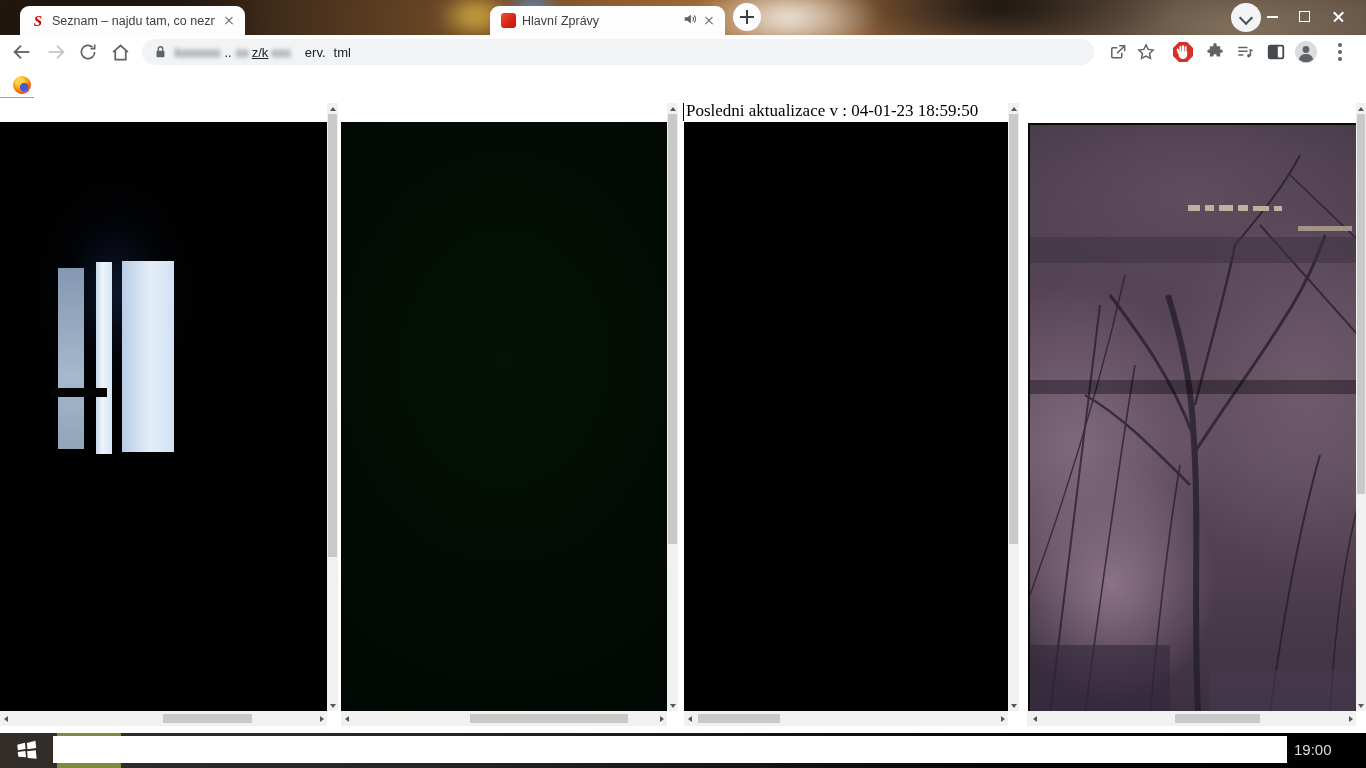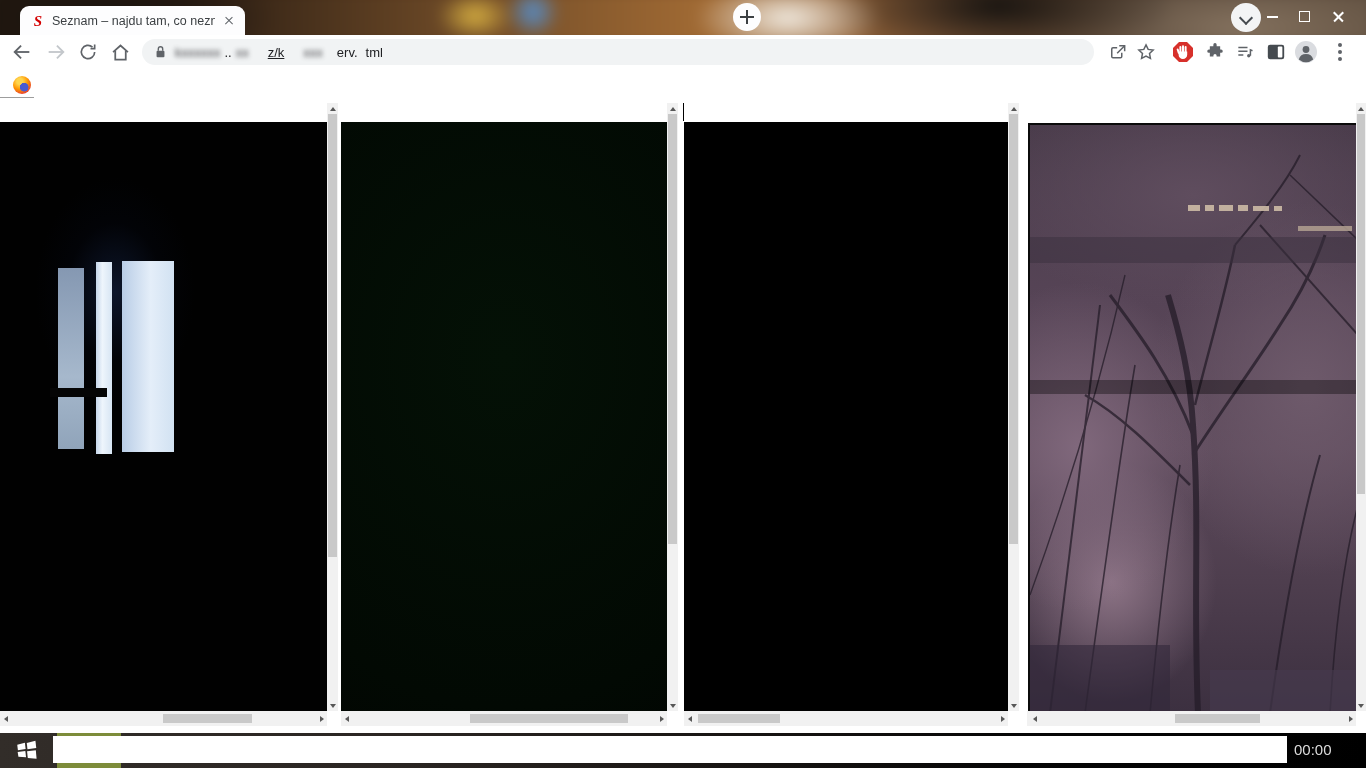--- a/index.html
+++ b/index.html
@@ -90,20 +90,34 @@
 
   <div class="tab" style="left:20px;width:225px;">
     <span class="favicon">
         <span class="seznam-s">S</span>
       </span>
     <span class="tab-title">Seznam – najdu tam, co neznám</span>
     <span class="xclose"></span>
   </div>
 
 
+  <div class="tab" style="left:490px;width:235px;">
+    <span class="favicon">
+        <span class="zpravy-sq"></span>
+      </span>
+    <span class="tab-title">Hlavní Zprávy</span>
+    <span style="margin-right:4px;">
+      <svg width="14" height="14" viewBox="0 0 16 16">
+          <path d="M2 6v4h3l4 3V3L5 6z" fill="#5f6368"></path>
+          <path d="M11 5.5a3.5 3.5 0 0 1 0 5" fill="none" stroke="#5f6368" stroke-width="1.3"></path>
+          <path d="M12.8 4a6 6 0 0 1 0 8" fill="none" stroke="#5f6368" stroke-width="1.3"></path>
+        </svg>
+    </span>
+    <span class="xclose"></span>
+  </div>
 
   <div id="new-tab-btn"></div>
   <div id="tab-search-btn"></div>
   <div id="btn-min" class="wbtn" style="left:1256px;"></div>
   <div id="btn-max" class="wbtn" style="left:1288px;"></div>
   <div id="btn-close-w" class="wbtn" style="left:1322px;"></div>
 </div>
 
 <div id="toolbar">
   <div class="navic" style="left:8px;">
@@ -134,21 +148,21 @@
   <div id="omnibox">
     <span style="margin-right:8px;display:flex;">
       <svg width="13" height="14" viewBox="0 0 14 16">
           <rect x="2.5" y="6.5" width="9" height="7.5" rx="1.2" fill="#5f6368"></rect>
           <path d="M4.5 6.5V4.5a2.5 2.5 0 0 1 5 0v2" fill="none" stroke="#5f6368" stroke-width="1.6"></path>
         </svg>
     </span>
     <span class="urlfrag blurtxt">kxxxxxx</span>
     <span class="urlfrag" style="margin:0 4px;">..</span>
     <span class="urlfrag blurtxt">xx</span>
-    <span class="urlfrag" style="margin:0 19px;text-decoration:underline;">z/k</span>
+    <span class="urlfrag" style="margin:0 3px;text-decoration:underline;">z/k</span>
     <span class="urlfrag blurtxt">xxx</span>
     <span class="urlfrag" style="margin-left:14px;">erv.</span>
     <span class="urlfrag" style="margin-left:8px;">tml</span>
   </div>
 
   <div class="toolic" style="left:1104px;">
     <svg width="20" height="20" viewBox="0 0 24 24" fill="none" stroke="#5f6368" stroke-width="1.8">
         <path d="M11 7H6a1.5 1.5 0 0 0-1.5 1.5v9A1.5 1.5 0 0 0 6 19h9a1.5 1.5 0 0 0 1.5-1.5V13"></path>
         <path d="M13.5 4.5H20V11"></path>
         <path d="M20 4.5 11 13.5"></path>
@@ -252,20 +266,21 @@
     <div class="sb-btn" style="left:0;top:2px;">
         <span class="tri lf"></span>
       </div>
     <div class="sb-thumb" style="left:129px;top:3px;width:158px;height:9px;"></div>
     <div class="sb-btn" style="left:315px;top:2px;">
         <span class="tri rt"></span>
       </div>
   </div>
 
   <div id="p3-textline"></div>
+  <div id="update-line">Posledni aktualizace v : 04-01-23 18:59:50</div>
   <div class="panelimg" style="left:684px;top:54px;width:324px;height:589px;background:#000;"></div>
   <div class="vscroll" style="left:1008px;top:35px;width:11px;height:608px;">
     <div class="sb-btn" style="left:0;top:0;">
         <span class="tri up"></span>
       </div>
     <div class="sb-thumb" style="left:1px;top:11px;width:9px;height:430px;"></div>
     <div class="sb-btn" style="left:0;top:597px;">
         <span class="tri dn"></span>
       </div>
   </div>
@@ -336,14 +351,14 @@
   <div id="tb-green"></div>
   <div id="tb-white"></div>
   <div style="position:absolute;left:15px;top:6px;">
     <svg width="23" height="23" viewBox="0 0 24 24" fill="#fff">
       <path d="M2.5 5.8 10.6 4.2 10.9 10.8 2.8 11.4z" transform="rotate(-4 6 8)"></path>
       <path d="M12.4 3.9 21.6 2.1 21.9 9.7 12.7 10.5z" transform="rotate(-4 17 6)"></path>
       <path d="M3 13.2 11 12.8 11.3 19.4 3.4 18.2z" transform="rotate(-4 7 16)"></path>
       <path d="M12.8 12.6 22 12.2 22.2 20.9 13.1 19.6z" transform="rotate(-4 17 16)"></path>
     </svg>
   </div>
-  <div id="tb-clock">00:00</div>
+  <div id="tb-clock">19:00</div>
 </div>
 
 </body></html>

